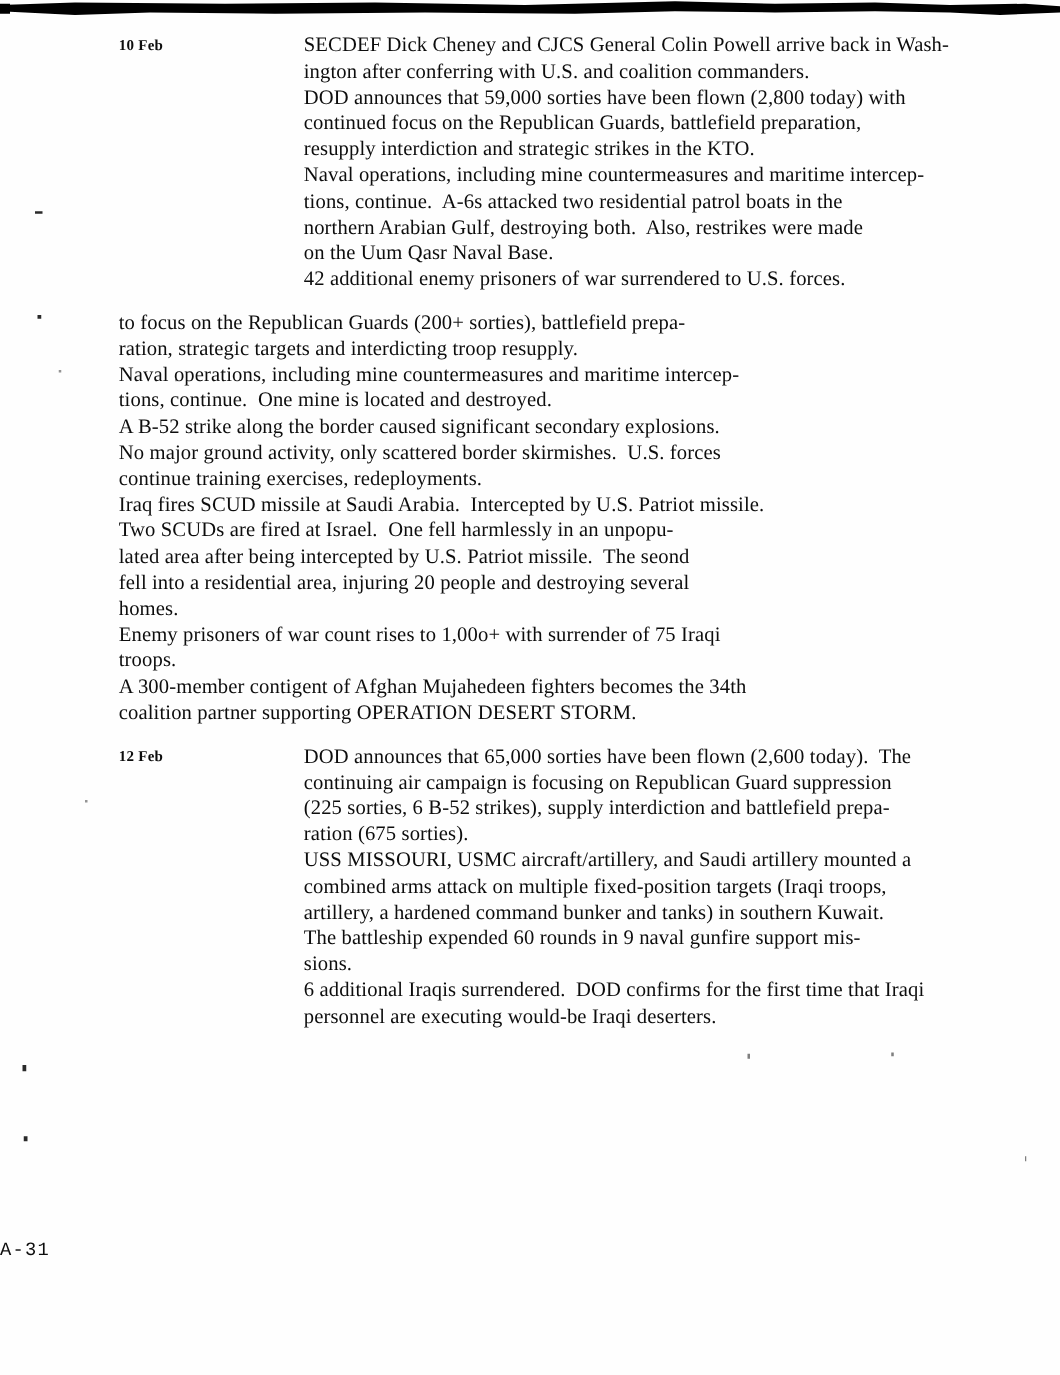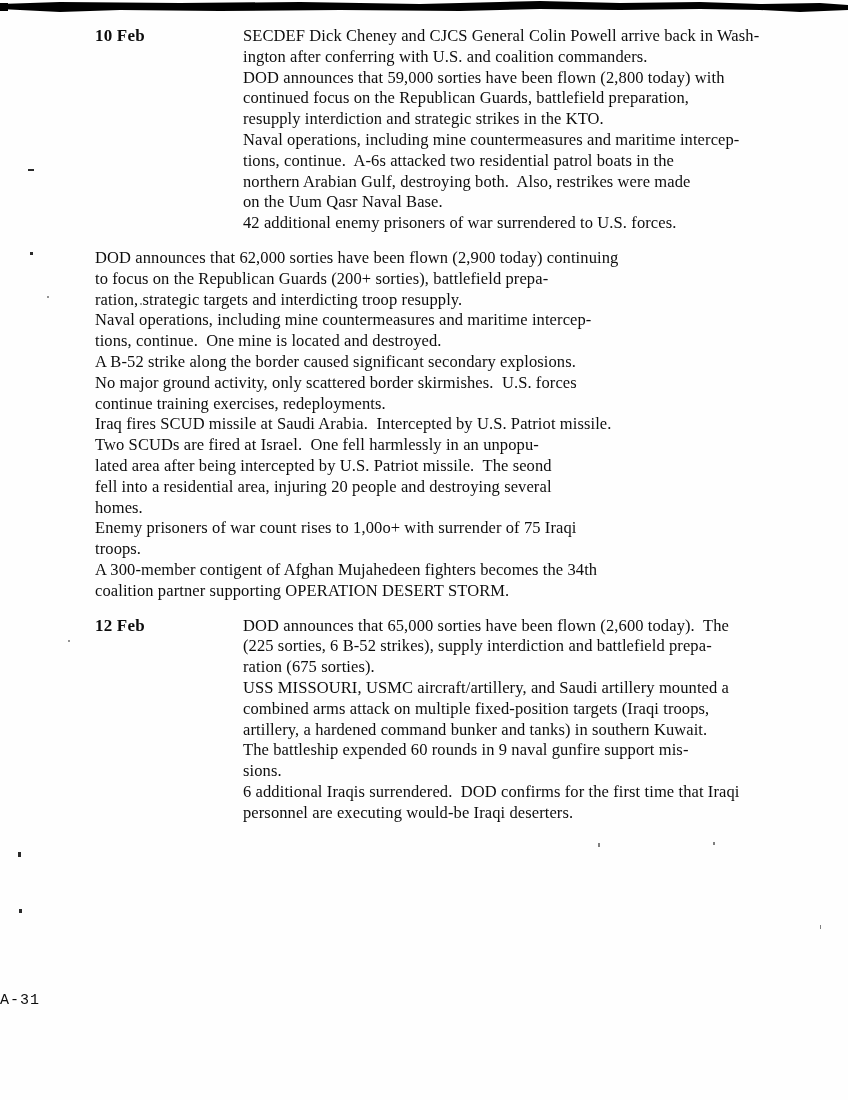--- a/index.html
+++ b/index.html
@@ -33,21 +33,21 @@
   }
   .entry {
     display: grid;
     grid-template-columns: 148px 1fr;
     padding-left: 95px;
     padding-right: 20px;
     margin-bottom: 14px;
   }
   .entry-date {
     font-weight: bold;
-    font-size: 17px;
+    font-size: 12px;
     line-height: 20.8px;
     letter-spacing: 0.2px;
   }
   .entry-items { min-width: 0; }
   .item { margin: 0; }
   .line {
     font-size: 16.5px;
     line-height: 20.8px;
     white-space: pre;
     letter-spacing: 0.1px;
@@ -121,21 +121,20 @@
             </div>
             <div class="item">
               <div class="line">42 additional enemy prisoners of war surrendered to U.S. forces.</div>
             </div>
           </div>
   </section>
 
   <section class="entry">
     <div class="entry-items">
             <div class="item">
-              <div class="line">DOD announces that 62,000 sorties have been flown (2,900 today) continuing</div>
               <div class="line cont">to focus on the Republican Guards (200+ sorties), battlefield prepa-</div>
               <div class="line cont">ration, strategic targets and interdicting troop resupply.</div>
             </div>
             <div class="item">
               <div class="line">Naval operations, including mine countermeasures and maritime intercep-</div>
               <div class="line cont">tions, continue.  One mine is located and destroyed.</div>
             </div>
             <div class="item">
               <div class="line">A B-52 strike along the border caused significant secondary explosions.</div>
             </div>
@@ -159,20 +158,21 @@
               <div class="line cont">coalition partner supporting OPERATION DESERT STORM.</div>
             </div>
           </div>
   </section>
 
   <section class="entry">
     <div class="entry-date">12 Feb</div>
     <div class="entry-items">
             <div class="item">
               <div class="line">DOD announces that 65,000 sorties have been flown (2,600 today).  The</div>
+              <div class="line cont">continuing air campaign is focusing on Republican Guard suppression</div>
               <div class="line cont">(225 sorties, 6 B-52 strikes), supply interdiction and battlefield prepa-</div>
               <div class="line cont">ration (675 sorties).</div>
             </div>
             <div class="item">
               <div class="line">USS MISSOURI, USMC aircraft/artillery, and Saudi artillery mounted a</div>
               <div class="line cont">combined arms attack on multiple fixed-position targets (Iraqi troops,</div>
               <div class="line cont">artillery, a hardened command bunker and tanks) in southern Kuwait.</div>
               <div class="line cont">The battleship expended 60 rounds in 9 naval gunfire support mis-</div>
               <div class="line cont">sions.</div>
             </div>

